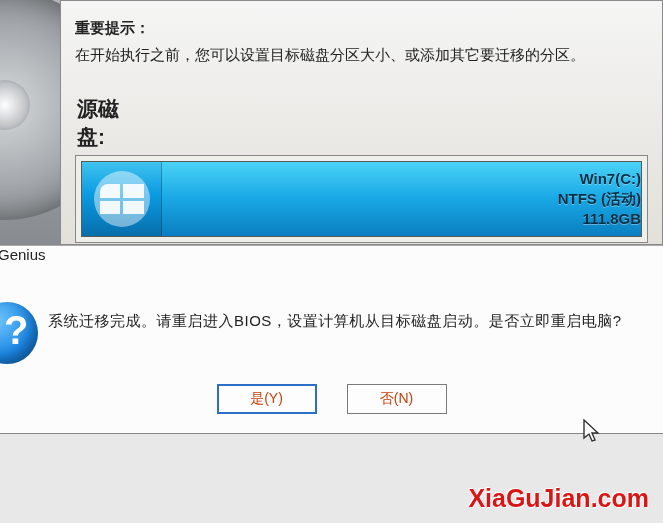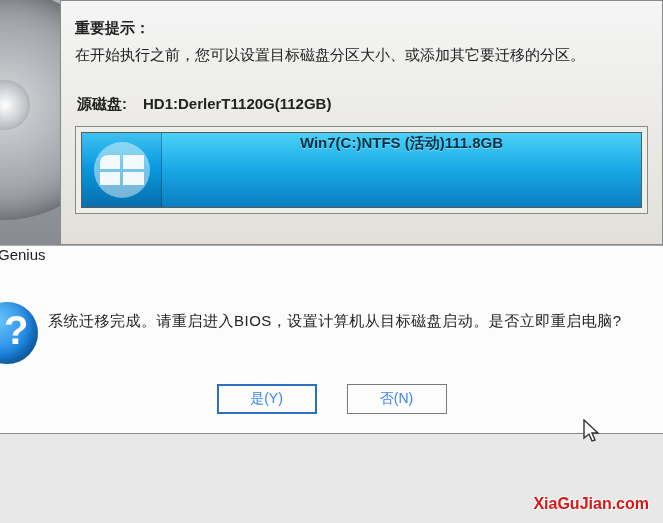--- a/index.html
+++ b/index.html
@@ -44,22 +44,22 @@
     }
     .tip-title {
       font-size: 15px; font-weight: bold; color: #222;
       margin-bottom: 8px;
     }
     .tip-text {
       font-size: 15px; color: #222;
       margin-bottom: 30px;
     }
     .source-row {
-      display: flex; font-size: 15px; font-weight: bold; color: #222;
-      margin-bottom: 12px; padding-left: 2px;
+      display: flex; font-size: 21px; font-weight: bold; color: #222;
+      margin-bottom: 4px; padding-left: 2px; justify-content: space-between;
     }
     .source-row .label { width: 66px; }
     .disk-bar-wrap {
       height: 88px;
       border: 1px solid #888;
       background: #efefea;
       padding: 5px;
     }
     .disk-bar {
       height: 76px;
@@ -79,21 +79,21 @@
     }
     .flag {
       width: 44px; height: 30px;
       display: grid; grid-template-columns: 1fr 1fr; grid-template-rows: 1fr 1fr; gap: 3px;
     }
     .flag span { background: rgba(255,255,255,0.9); }
     .flag span:nth-child(1) { border-top-left-radius: 8px; }
     .disk-info-part {
       flex: 1;
       background: linear-gradient(180deg, #4ad2f6 0%, #1aa9e6 48%, #0a7ec0 100%);
-      display: flex; flex-direction: row; align-items: flex-start; justify-content: center;
+      display: flex; flex-direction: column; align-items: flex-end; justify-content: center;
       color: #052f45;
       text-shadow: 0 1px 0 rgba(255,255,255,0.35);
     }
     .disk-info-part div {
       font-size: 15px; font-weight: bold; line-height: 1.35;
     }
     .dialog {
       position: absolute;
       left: 0; top: 245px;
       width: 663px; height: 189px;
@@ -126,21 +126,21 @@
       font-size: 15px; color: #222;
       letter-spacing: 0.5px;
     }
     .dlg-buttons {
       position: absolute;
       left: 0; right: 0; top: 138px;
       display: flex; justify-content: center; gap: 30px;
     }
     .dlg-btn {
       width: 100px; height: 30px;
-      font-size: 14px; color: #3b82f6;
+      font-size: 14px; color: #c2410c;
       background: #fdfdfd;
       border: 1px solid #7a7a7a;
       display: flex; align-items: center; justify-content: center;
       cursor: pointer;
     }
     .dlg-btn.primary {
       border: 2px solid #2c6fc7;
     }
     .watermark {
       position: absolute;
@@ -150,42 +150,41 @@
       font-weight: 900;
       pointer-events: none;
     }
     .wm-top {
       font-size: 30px; color: #e11a1a;
       -webkit-text-stroke: 2px #fff;
       text-shadow: 2px 2px 0 #fff, -2px -2px 0 #fff;
       letter-spacing: 1px;
     }
     .wm-bot {
-      font-size: 16px; color: #d81616;
+      font-size: 25px; color: #d81616;
       text-shadow: 1px 1px 0 #fff, -1px -1px 0 #fff;
       margin-top: -4px;
     }
     .cursor {
       position: absolute;
       right: 60px; bottom: 78px;
       color: #333;
       pointer-events: none;
     }
   </style>
 </head>
 <body>
 
 <div class="hdd-decor"></div>
 
 <div class="bg-window">
   <div class="tip-title">重要提示：</div>
   <div class="tip-text">在开始执行之前，您可以设置目标磁盘分区大小、或添加其它要迁移的分区。</div>
   <div class="source-row">
     <div class="label">源磁盘:</div>
-    <div>HD1:DerlerT1120G(112GB)</div>
   </div>
   <div class="disk-bar-wrap">
     <div class="disk-bar">
       <div class="disk-icon-part">
         <div class="disk-icon-circle">
           <div class="flag">
               <span></span>
               <span></span>
               <span></span>
               <span></span>

